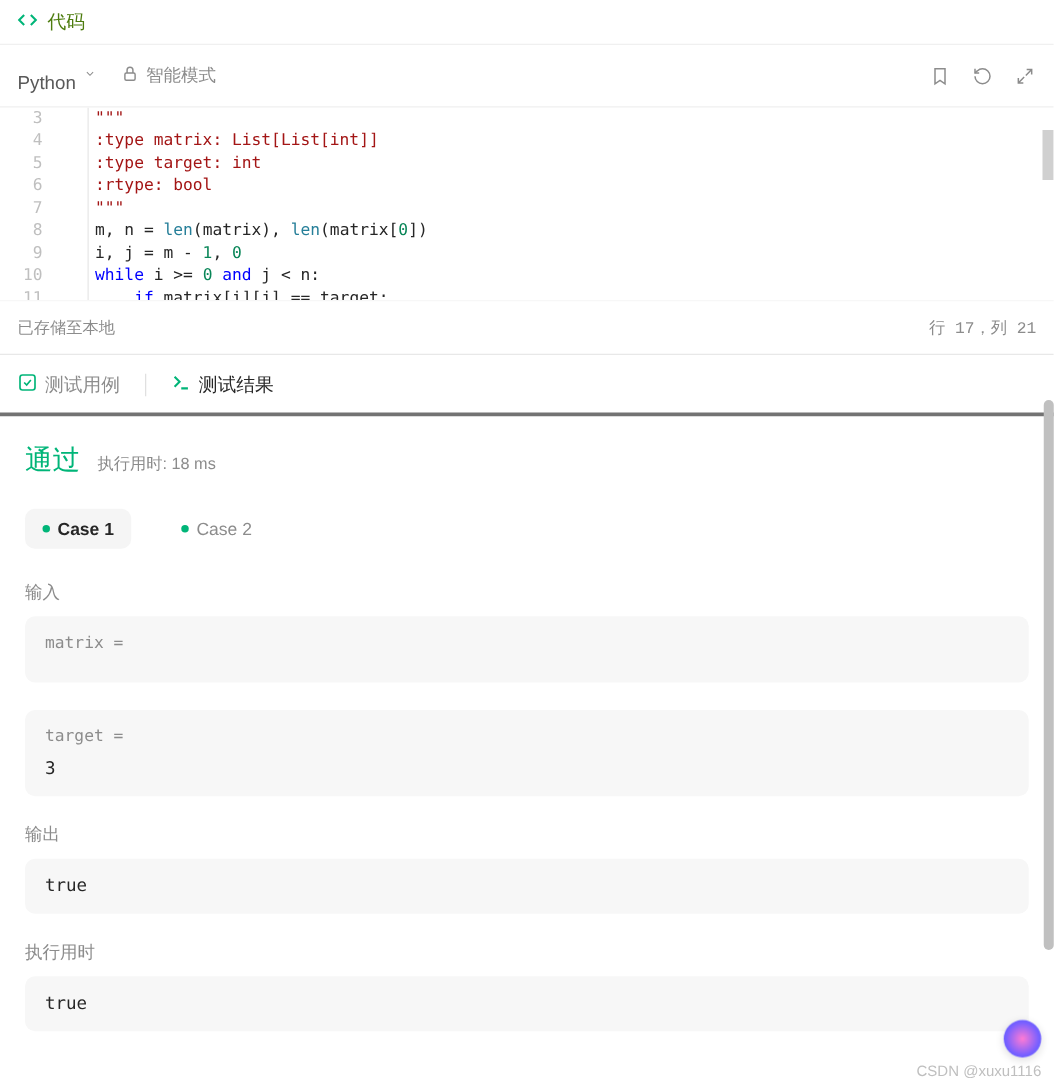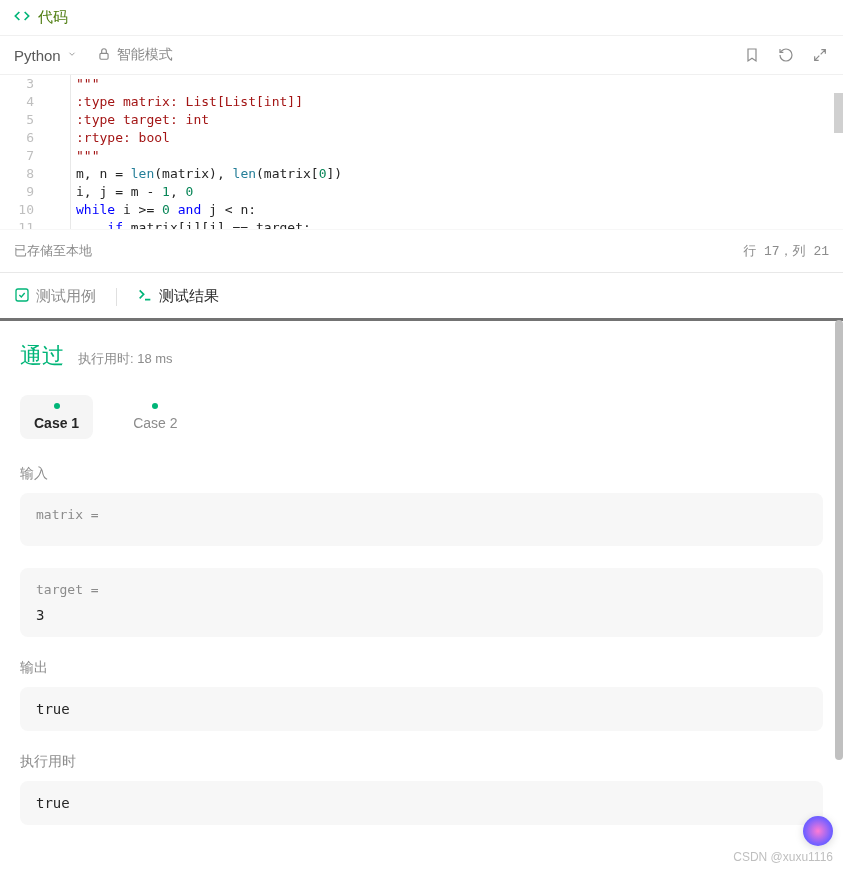--- a/index.html
+++ b/index.html
@@ -41,20 +41,21 @@
     }
     .lang-select {
       display: flex;
       align-items: center;
       gap: 6px;
       cursor: pointer;
       color: #595959;
     }
     .lang-name {
       font-size: 15px;
+      margin-top: 12px;
     }
     .chevron {
       font-size: 10px;
       color: #8c8c8c;
     }
     .lock-mode {
       display: flex;
       align-items: center;
       gap: 6px;
       color: #8c8c8c;
@@ -188,21 +189,20 @@
     }
     .case-tab {
       display: flex;
       align-items: center;
       gap: 6px;
       font-size: 14px;
       cursor: pointer;
       padding: 8px 14px;
       border-radius: 8px;
       color: #8c8c8c;
-      flex-direction: column;
     }
     .case-tab.active {
       background: #f5f5f5;
       color: #262626;
       font-weight: 600;
     }
     .case-dot {
       width: 6px;
       height: 6px;
       border-radius: 50%;

